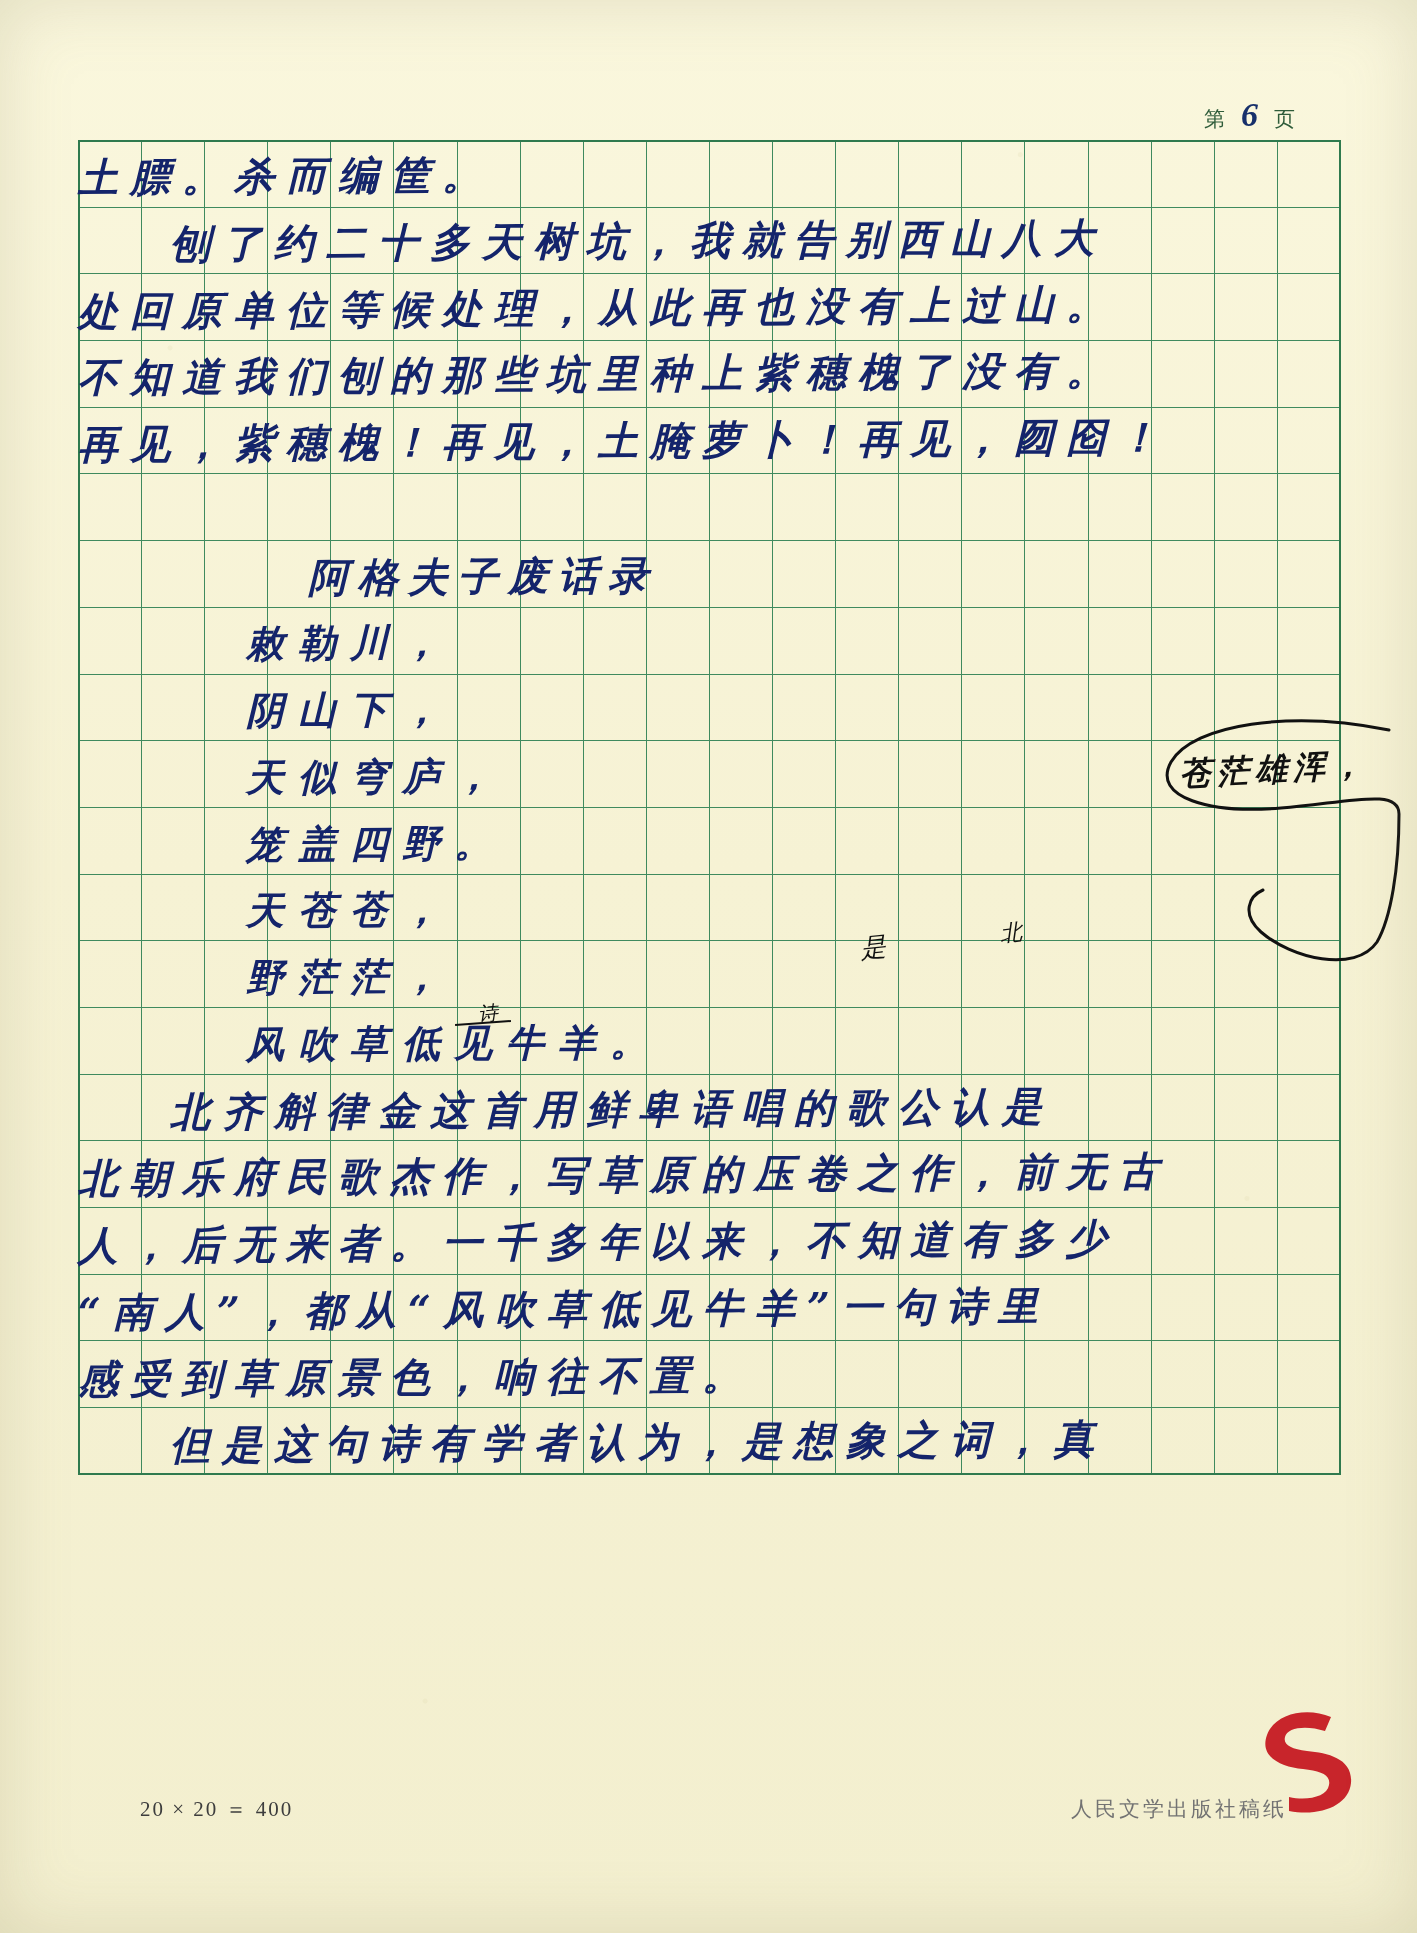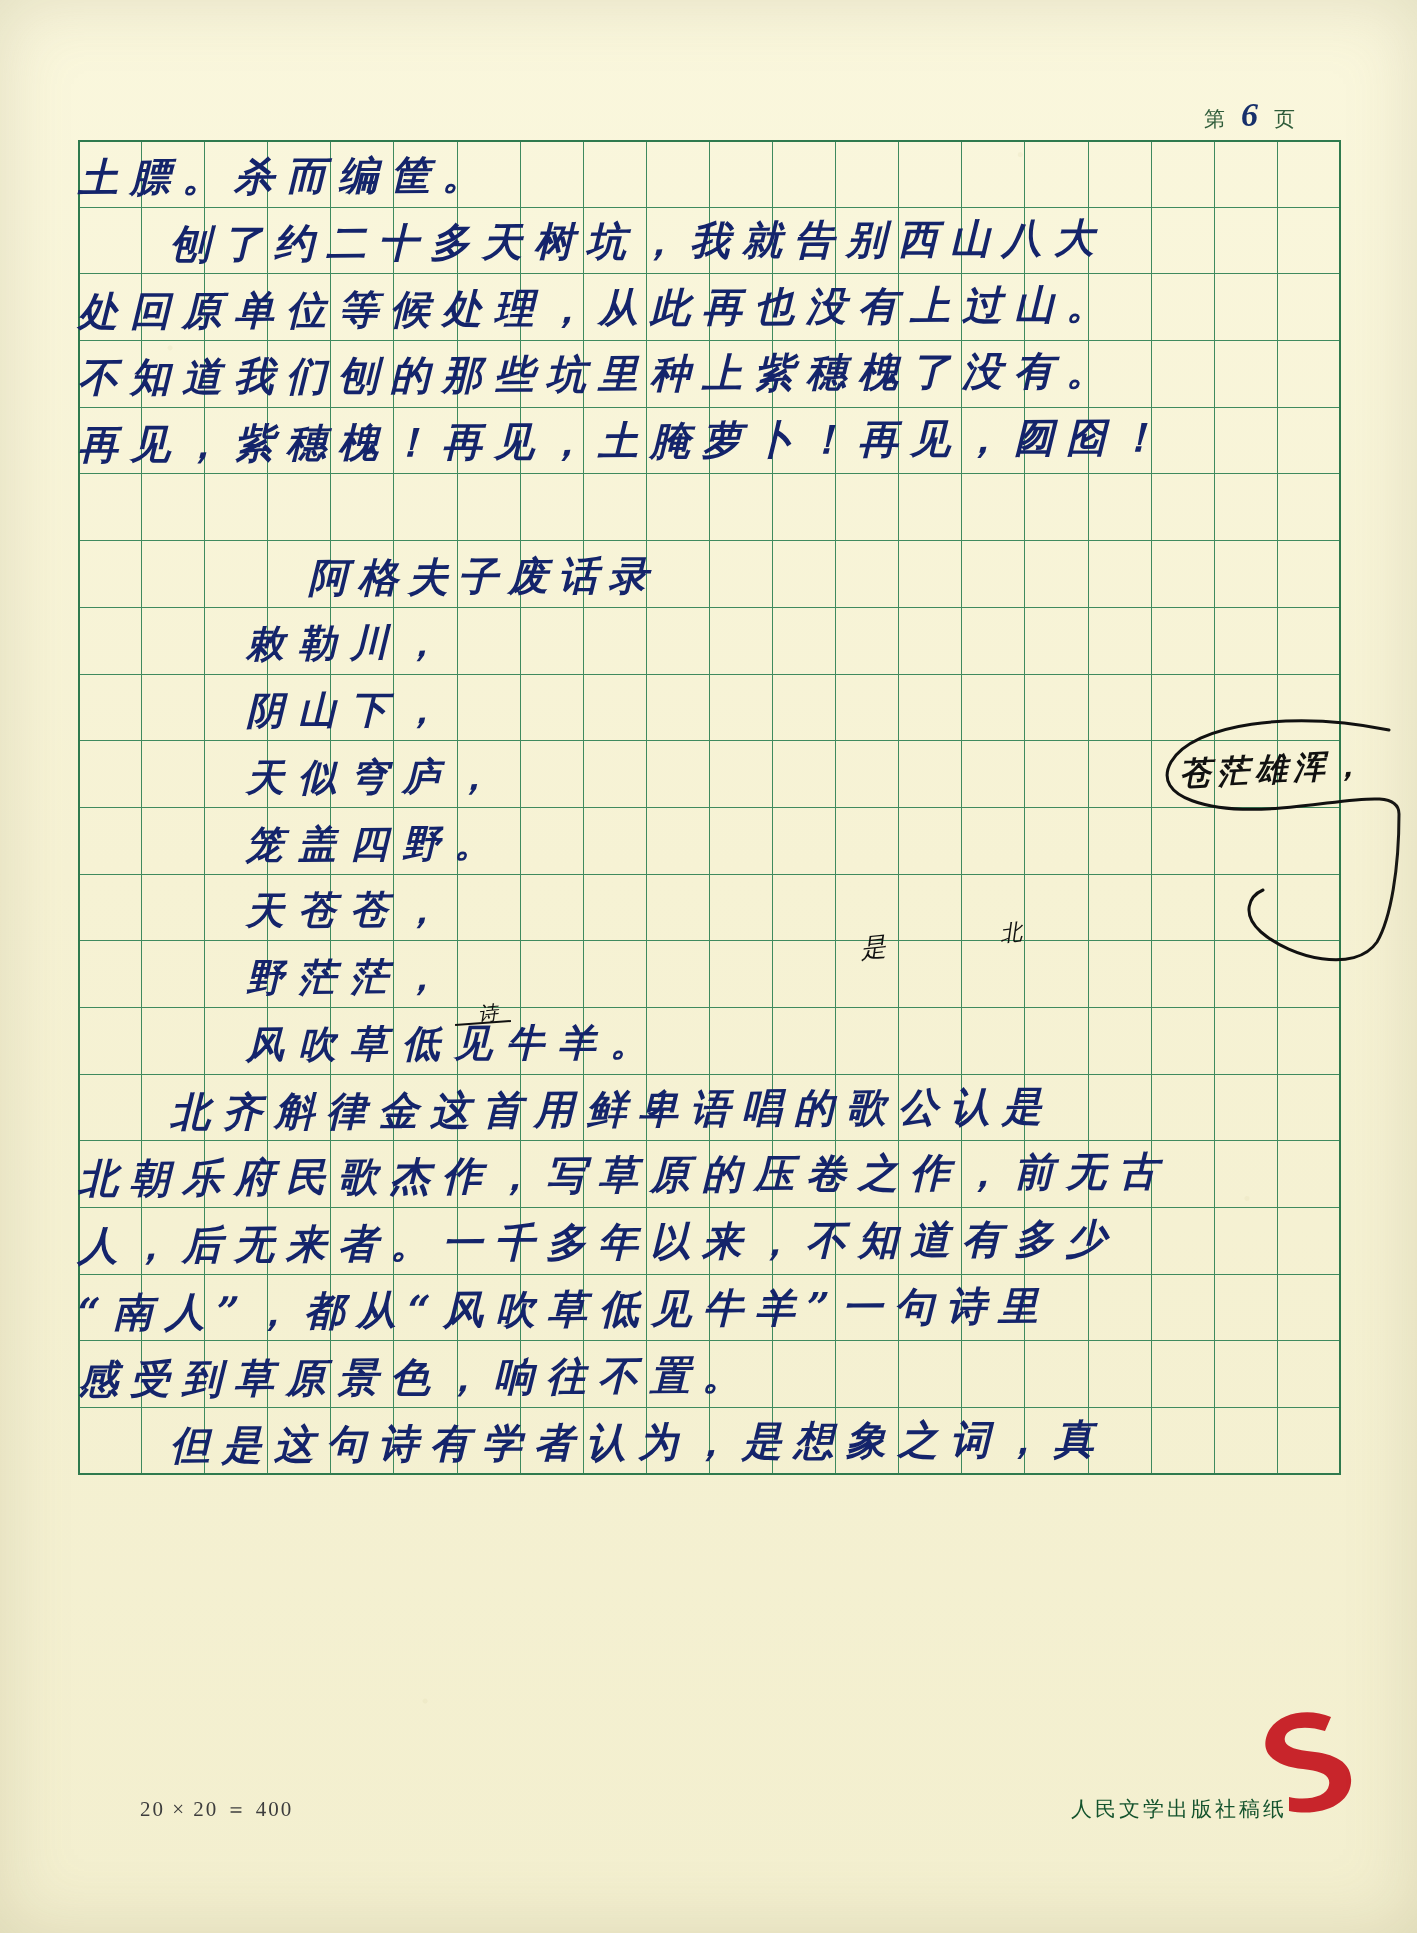--- a/index.html
+++ b/index.html
@@ -163,21 +163,21 @@
     font-size: 21px;
     color: #3d3d3d;
     letter-spacing: 2px;
   }
   .footer-right {
     position: absolute;
     right: 130px;
     bottom: 110px;
     font-family: "Liberation Serif", serif;
     font-size: 21px;
-    color: #14532d;
+    color: #737373;
     letter-spacing: 3px;
   }
   .stamp {
     position: absolute;
     right: 52px;
     bottom: 120px;
     width: 120px;
     height: 120px;
   }
   .edge-shadow {

